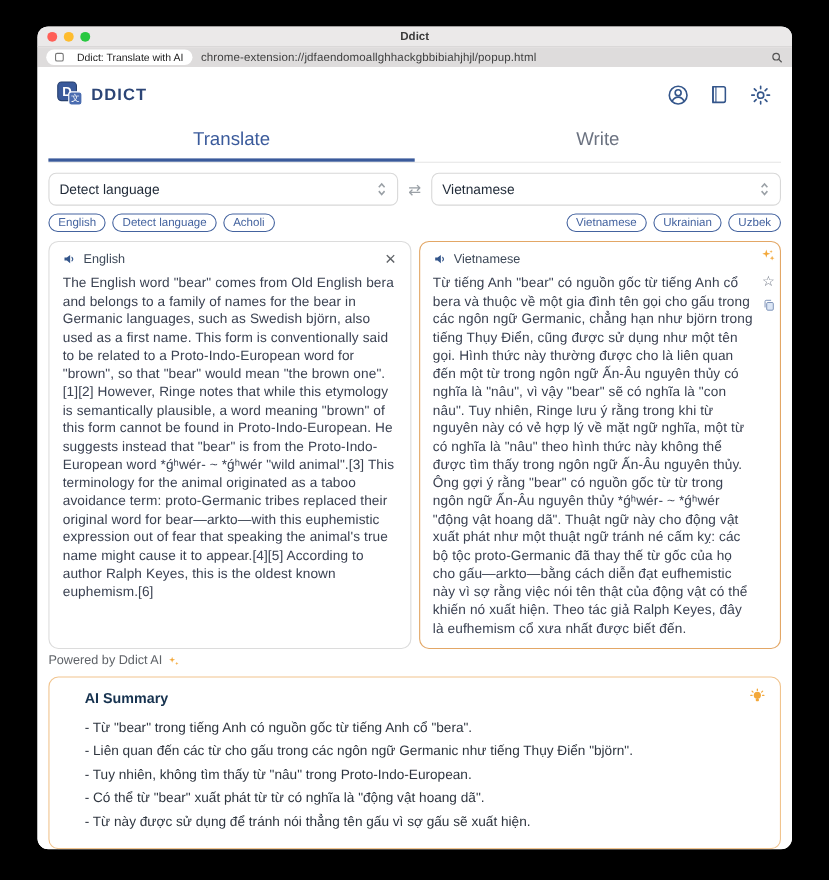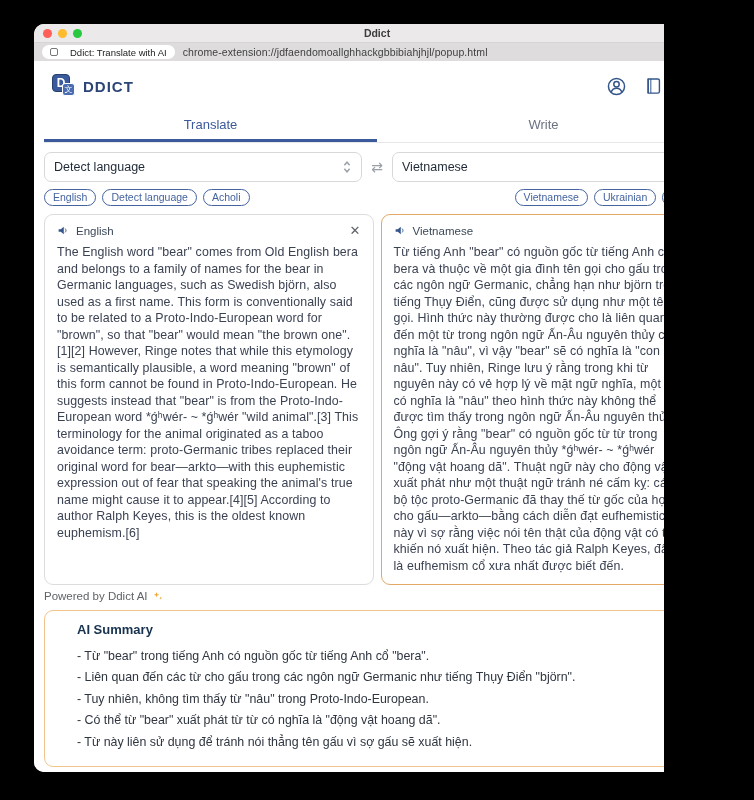--- a/index.html
+++ b/index.html
@@ -1,17 +1,17 @@
 <!DOCTYPE html>
 <html><head>
 <meta charset="utf-8">
 <style>
   * { margin:0; padding:0; box-sizing:border-box; }
   html,body { width:754px; height:800px; background:#000; font-family:"Liberation Sans","DejaVu Sans",sans-serif; }
-  .stage { position:relative; width:664px; height:800px; background:#000; overflow:hidden; }
+  .stage { position:relative; width:754px; height:800px; background:#000; overflow:hidden; }
   .window { position:absolute; left:34px; top:24px; width:686px; height:748px; border-radius:10px; overflow:hidden; background:#fff; box-shadow:0 8px 30px rgba(0,0,0,.6); }
 
   
   .titlebar { position:relative; height:19px; background:#ebe9e9; border-bottom:1px solid #d6d4d4; display:flex; align-items:center; padding:0 9px; }
   .lights { display:flex; gap:6px; z-index:2; }
   .light { width:9px; height:9px; border-radius:50%; }
   .light.red { background:#ff5f57; } .light.yellow { background:#febc2e; } .light.green { background:#28c840; }
   .win-title { position:absolute; left:0; right:0; text-align:center; font-size:10.5px; font-weight:bold; color:#3c3c3c; }
   .urlbar { height:18px; background:#dedcdc; display:flex; align-items:center; padding:0 8px; gap:8px; }
   .tab-chip { display:flex; align-items:center; gap:12px; background:#fff; border-radius:9px; height:14px; padding:0 8px; font-size:9.5px; color:#222; }
@@ -24,21 +24,21 @@
   .app-header { display:flex; align-items:center; height:50px; padding:0 8px; }
   .logo { display:flex; align-items:center; gap:5px; }
   .logo-mark { position:relative; width:26px; height:24px; }
   .logo-d { position:absolute; left:0; top:0; width:18px; height:18px; background:#3a5a9b; color:#fff; border:1.5px solid #27406e; border-radius:4px; font-size:12px; font-weight:bold; display:flex; align-items:center; justify-content:center; }
   .logo-x { position:absolute; left:10px; top:9px; width:13px; height:13px; background:#4a6cb0; color:#fff; border-radius:3px; font-size:8px; display:flex; align-items:center; justify-content:center; border:1px solid #fff; }
   .brand { font-size:15px; font-weight:bold; color:#2c4576; letter-spacing:1px; }
   .header-icons { margin-left:auto; display:flex; align-items:center; gap:17px; }
   .hicon { display:flex; cursor:pointer; }
 
   .tabs { display:flex; border-bottom:1px solid #e7e7e7; }
-  .tab { flex:1; text-align:center; font-size:13px; color:#6b7280; padding:6px 0 7px; border-bottom:3px solid transparent; cursor:pointer; }
+  .tab { flex:1; text-align:center; font-size:17px; color:#6b7280; padding:6px 0 7px; border-bottom:3px solid transparent; cursor:pointer; }
   .tab.active { color:#3a5a9b; border-bottom-color:#3a5a9b; }
 
   .lang-row { margin-top:9px; display:flex; align-items:center; gap:8px; }
   .select { flex:1; height:30px; border:1px solid #d8d8d8; border-radius:7px; display:flex; align-items:center; justify-content:space-between; padding:0 9px; font-size:12.5px; color:#1f2937; background:#fff; cursor:pointer; }
   .swap { color:#9aa0a6; font-size:14px; width:14px; text-align:center; cursor:pointer; }
 
   .chips-row { margin-top:7px; display:flex; justify-content:space-between; }
   .chips { display:flex; gap:6px; }
   .chip { border:1px solid #44639f; color:#44639f; border-radius:10px; padding:1px 8px 2px; font-size:10.5px; cursor:pointer; background:#fff; white-space:nowrap; }
 
@@ -224,19 +224,19 @@
               <circle cx="12" cy="10" r="4.6"></circle>
               <rect x="10" y="14.5" width="4" height="3.2" rx="1"></rect>
               <path d="M12 2v1.8M5.2 4.6l1.3 1.3M18.8 4.6l-1.3 1.3M3.5 10h1.8M18.7 10h1.8" stroke="#f3a83a" stroke-width="1.6" stroke-linecap="round"></path>
             </svg>
         </span>
         <div class="bullets">
             <div class="bullet">- Từ "bear" trong tiếng Anh có nguồn gốc từ tiếng Anh cổ "bera".</div>
             <div class="bullet">- Liên quan đến các từ cho gấu trong các ngôn ngữ Germanic như tiếng Thụy Điển "björn".</div>
             <div class="bullet">- Tuy nhiên, không tìm thấy từ "nâu" trong Proto-Indo-European.</div>
             <div class="bullet">- Có thể từ "bear" xuất phát từ từ có nghĩa là "động vật hoang dã".</div>
-            <div class="bullet">- Từ này liên sử dụng để tránh nói thẳng tên gấu vì sợ gấu sẽ xuất hiện.</div>
+            <div class="bullet">- Từ này được sử dụng để tránh nói thẳng tên gấu vì sợ gấu sẽ xuất hiện.</div>
           </div>
       </div>
 
     </div>
   </div>
 </div>
 
 </body></html>

